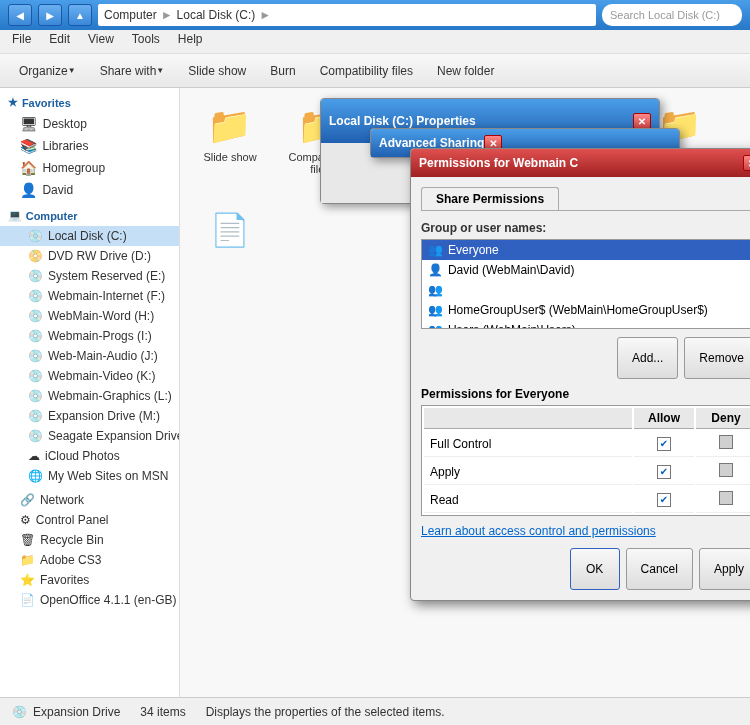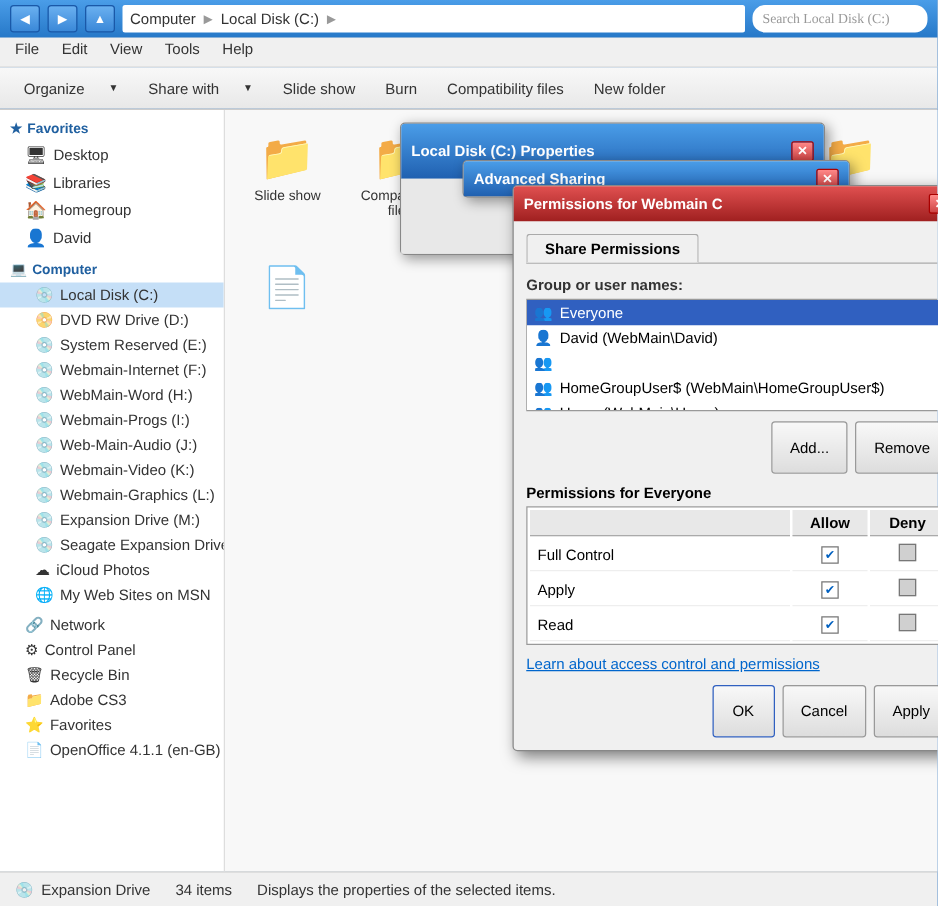--- a/index.html
+++ b/index.html
@@ -38,21 +38,20 @@
     .search-box {
       background: white;
       height: 22px;
       width: 140px;
       border-radius: 10px;
       display: flex;
       align-items: center;
       padding: 0 8px;
       font-size: 11px;
       color: #999;
-      font-family: Liberation Serif, serif;
     }
 
     
     .menu-bar {
       height: 24px;
       background: #f0f0f0;
       display: flex;
       align-items: flex-start;
       padding: 0 4px;
       border-bottom: 1px solid #ddd;
@@ -76,21 +75,21 @@
       border-bottom: 1px solid #ccc;
     }
     .toolbar-btn {
       padding: 4px 10px;
       font-size: 12px;
       color: #333;
       cursor: pointer;
       border: 1px solid transparent;
       border-radius: 3px;
       background: transparent;
-      display: flex; align-items: center; gap: 19px;
+      display: flex; align-items: center; gap: 0;
     }
     .toolbar-btn .arrow { font-size: 8px; }
 
     
     .main-content {
       display: flex;
       height: calc(725px - 30px - 24px - 34px - 28px);
       background: white;
     }
 
@@ -233,21 +232,20 @@
     .advanced-dialog .dialog-title {
       height: 28px;
       background: linear-gradient(to bottom, #4a9de8, #2060b0);
       display: flex;
       align-items: center;
       padding: 0 8px;
       border-radius: 3px 3px 0 0;
       color: white;
       font-size: 12px;
       font-weight: bold;
-      justify-content: space-between;
     }
     .advanced-dialog .dialog-content { padding: 12px; }
     .checkbox-row {
       display: flex;
       align-items: center;
       gap: 6px;
       margin-bottom: 10px;
       font-size: 12px;
     }
     .section-label {

